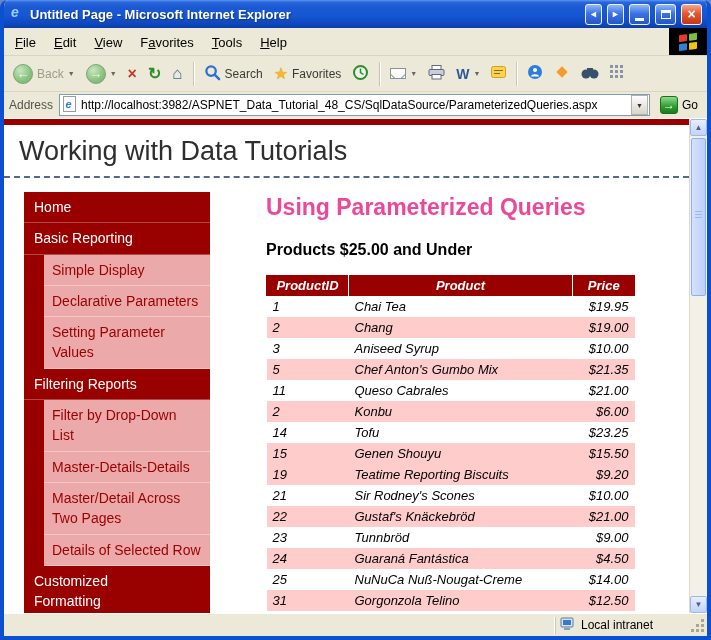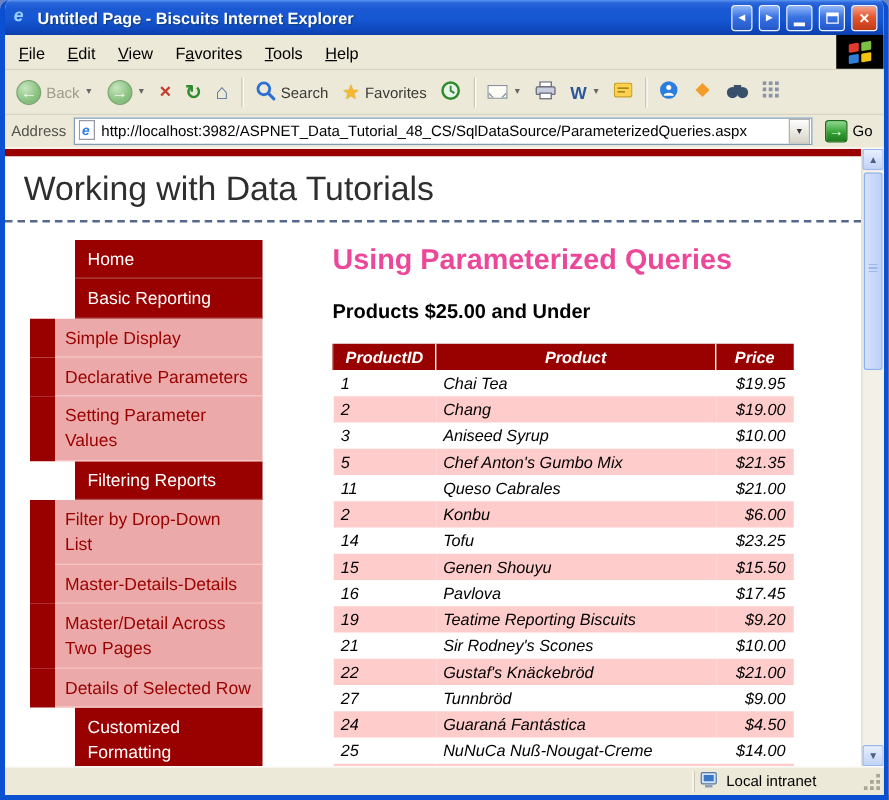--- a/index.html
+++ b/index.html
@@ -68,21 +68,21 @@
 
   
   .content-row{ flex:1 1 auto; display:flex; overflow:hidden; background:#fff; }
   .page{ flex:1 1 auto; overflow:hidden; }
   .red-bar{ height:6px; background:#990000; }
   .site-header{ font-size:27px; color:#2e2e2e; padding:11px 0 9px 15px; border-bottom:2px dashed #55678d; }
   .page-body{ display:flex; padding-top:14px; }
 
   
   .sidebar{ flex:0 0 186px; width:186px; margin-left:20px; font-size:14px; line-height:1.45; }
-  .nav-section{ background:#990000; color:#fff; padding:5px 34px 5px 10px; border-bottom:1px solid #b14a4a; cursor:default;margin-left:36px; }
+  .nav-section{ background:#990000; color:#fff; padding:5px 34px 5px 10px; border-bottom:1px solid #b14a4a; cursor:default; }
   .nav-child{ display:flex; }
   .nav-child .strip{ flex:0 0 20px; background:#990000; }
   .nav-child .lbl{ flex:1; background:#eca9a9; color:#990000; padding:5px 8px; border-bottom:1px solid #f4c6c6; }
 
   
   .main{ flex:1; padding-left:56px; }
   .main h1{ font-size:23px; font-weight:bold; color:#ec4899; margin:2px 0 0 0; }
   .main h2{ font-size:16px; font-weight:bold; color:#000; margin:20px 0 0 0; }
   table.products{ margin-top:16px; border-collapse:collapse; table-layout:fixed; width:368px; font-size:13px; }
   .products th{ background:#990000; color:#fff; font-weight:bold; padding:3px 4px; text-align:center;
@@ -117,21 +117,21 @@
 <body>
 
 <div class="window">
 
   <div class="titlebar">
     <span>
       <svg width="16" height="16">
           <text x="2" y="13" font-size="14" font-style="italic" font-weight="bold" fill="#9ad0ff">e</text>
         </svg>
     </span>
-    <span class="title-text">Untitled Page - Biscuits Internet Explorer</span>
+    <span class="title-text">Untitled Page - Microsoft Internet Explorer</span>
     <span class="tb-btn tb-blue small">◄</span>
     <span class="tb-btn tb-blue small">►</span>
     <span class="tb-btn tb-blue">
         <i class="glyph-min"></i>
       </span>
     <span class="tb-btn tb-blue">
         <i class="glyph-max"></i>
       </span>
     <span class="tb-btn tb-red">×</span>
   </div>
@@ -367,42 +367,37 @@
                 <tr>
                   <td class="col0">14</td>
                   <td class="col1">Tofu</td>
                   <td class="col2">$23.25</td>
                 </tr>
                 <tr class="alt">
                   <td class="col0">15</td>
                   <td class="col1">Genen Shouyu</td>
                   <td class="col2">$15.50</td>
                 </tr>
-                <tr>
-                  <td class="col0">16</td>
-                  <td class="col1">Pavlova</td>
-                  <td class="col2">$17.45</td>
-                </tr>
                 <tr class="alt">
                   <td class="col0">19</td>
                   <td class="col1">Teatime Reporting Biscuits</td>
                   <td class="col2">$9.20</td>
                 </tr>
                 <tr>
                   <td class="col0">21</td>
                   <td class="col1">Sir Rodney's Scones</td>
                   <td class="col2">$10.00</td>
                 </tr>
                 <tr class="alt">
                   <td class="col0">22</td>
                   <td class="col1">Gustaf's Knäckebröd</td>
                   <td class="col2">$21.00</td>
                 </tr>
                 <tr>
-                  <td class="col0">27</td>
+                  <td class="col0">23</td>
                   <td class="col1">Tunnbröd</td>
                   <td class="col2">$9.00</td>
                 </tr>
                 <tr class="alt">
                   <td class="col0">24</td>
                   <td class="col1">Guaraná Fantástica</td>
                   <td class="col2">$4.50</td>
                 </tr>
                 <tr>
                   <td class="col0">25</td>

